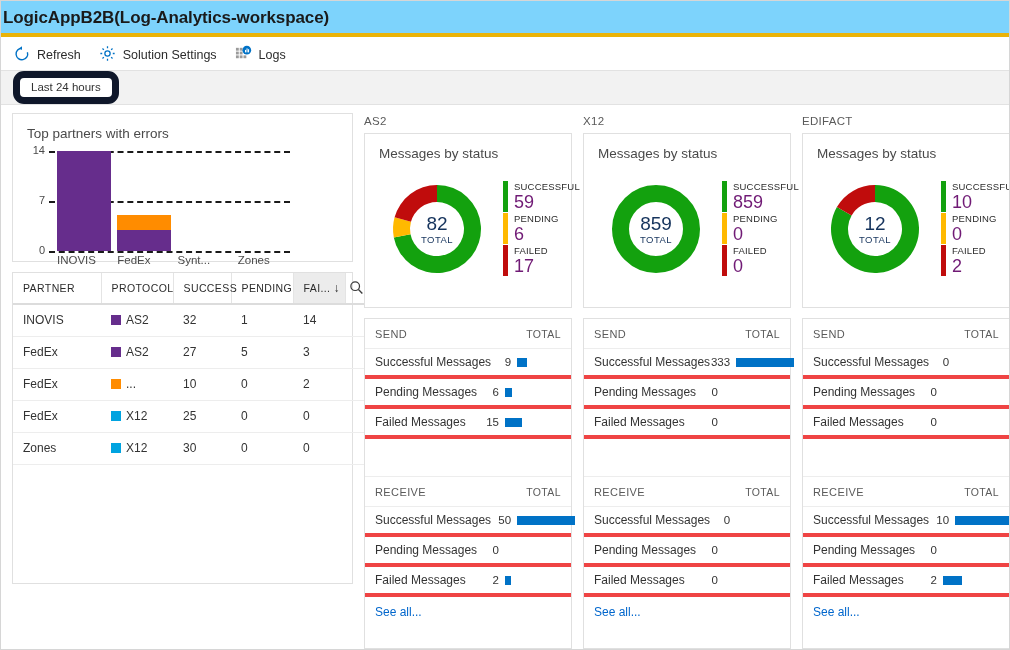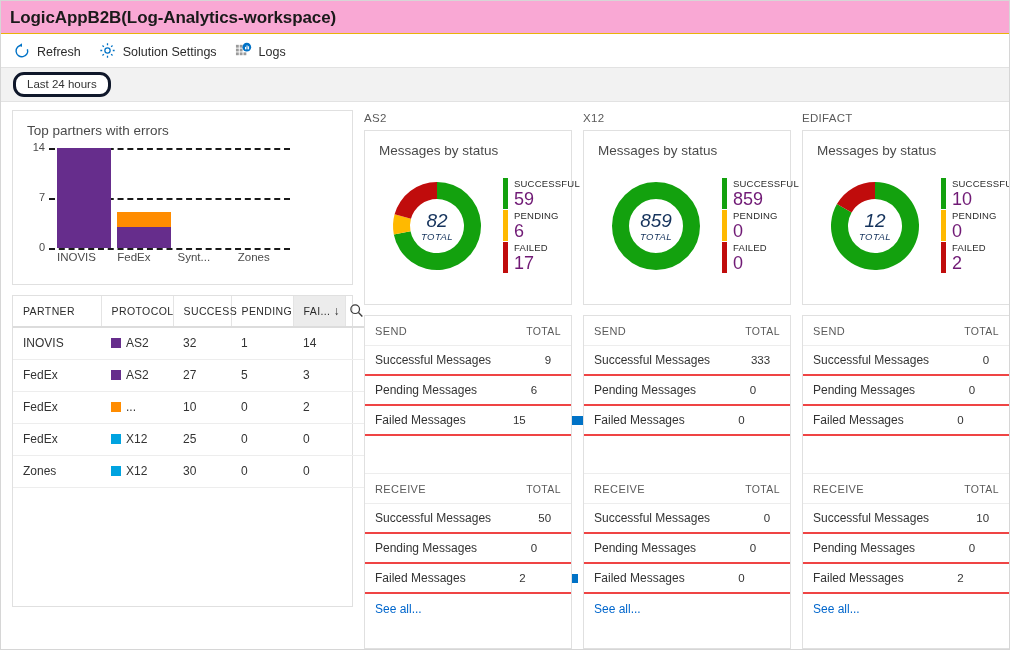--- a/index.html
+++ b/index.html
@@ -7,49 +7,49 @@
     width: 1010px; height: 650px;
     background: #ffffff;
     font-family: "Liberation Sans", sans-serif;
     color: #333333;
     overflow: hidden;
   }
   .app { width: 1010px; height: 650px; position: relative; display: flex; flex-direction: column;
          border: 1px solid #d6d6d6; }
 
   
-  .titlebar { padding: 7px 12px 5px 9px; border-bottom: 1px solid #eab308; background:#f9a8d4; }
+  .titlebar { padding: 7px 12px 5px 2px; border-bottom: 4px solid #eab308; background:#7dd3fc; }
   .title-main { font-size: 17px; font-weight: bold; color: #1a1a1a; letter-spacing: -0.1px; line-height: 20px;}
   .title-sub { font-size: 11.5px; color: #4a4a4a; margin-top: 1px; line-height: 14px; }
 
   
   .toolbar { height: 34px; display: flex; align-items: center; gap: 18px;
              padding: 0 12px; border-bottom: 1px solid #e2e2e2; background:#fff; }
   .tb-item { display: flex; align-items: flex-end; gap: 7px; cursor: pointer; }
   .tb-label { font-size: 12.5px; color: #2b2b2b; }
   .tb-icon { width: 17px; height: 17px; display:flex; align-items:center; justify-content:center; }
 
   
   .timeband { height: 34px; background: #f2f2f2; display: flex; align-items: center;
               padding: 0 12px; border-bottom: 1px solid #e2e2e2; }
-  .pill { border: 3px solid #0f172a; border-radius: 11px; background: #fff;
+  .pill { border: 7px solid #0f172a; border-radius: 11px; background: #fff;
           font-size: 11.5px; color: #333; padding: 3px 11px 4px 11px; cursor: pointer; }
 
   
   .columns { flex: 1; display: flex; padding: 8px 0 0 0; background:#fff; overflow:hidden; }
   .col { display: flex; flex-direction: column; padding: 0 0 0 11px; }
   .col-partners { width: 352px; }
   .col-proto { width: 219px; }
   .col-title { font-size: 11.5px; color: #5a5a5a; letter-spacing: 0.3px;
                height: 20px; line-height: 16px; }
 
   .card { background: #fff; border: 1px solid #e0e0e0; }
 
   
-  .barcard { height: 175px; padding: 12px 14px 0 14px; position: relative; }
+  .barcard { height: 149px; padding: 12px 14px 0 14px; position: relative; }
   .card-h { font-size: 13.5px; color: #4a4a4a; margin-bottom: 10px; }
   .plot { position: relative; height: 100px; margin-left: 22px; margin-right: 48px;}
   .gridline { position: absolute; left: 0; right: 0; height: 0;
               border-top: 2.5px dashed #1a1a1a; }
   .ylab { position: absolute; left: -22px; font-size: 11px; color: #4a4a4a;
           width: 18px; text-align: right; transform: translateY(-7px); }
   .bars { position: absolute; left:0; right:0; bottom: 0; height: 100px; display: flex; }
   .bargroup { width: 25%; display: flex; flex-direction: column; justify-content: flex-end;
               align-items: flex-start; }
   .bar-stack { width: 54px; display:flex; flex-direction: column; justify-content: flex-end; }
@@ -69,39 +69,39 @@
       border-bottom: 1px solid #ededed; height: 32px; overflow: hidden; white-space: nowrap; }
   .swatch { display: inline-block; width: 10px; height: 10px; vertical-align: -1px; margin-right: 5px; }
   .sort-arrow { font-size: 12px; margin-left: 3px; }
   .mag { display:inline-block; width: 15px; height: 15px; }
 
   
   .donutcard { height: 175px; padding: 12px 0 0 14px; display: flex; flex-direction: column; }
   .donut-row { display: flex; align-items: center; margin-top: 2px; }
   .donut-wrap { position: relative; width: 112px; height: 112px; margin-left: 2px;}
   .donut-center { position: absolute; inset: 0; display: flex; flex-direction: column;
-                  align-items: center; justify-content: center; font-style: italic; }
+                  align-items: center; justify-content: center; }
   .donut-total { font-size: 19px; color: #15335c; line-height: 20px; }
   .donut-totlab { font-size: 9.5px; color: #15335c; letter-spacing: 0.5px; }
   .legend { margin-left: 10px; }
   .leg-item { display: flex; align-items: stretch; margin-bottom: 1px; }
   .leg-bar { width: 5px; margin-right: 6px; }
   .leg-txt { display: flex; flex-direction: column; }
   .leg-name { font-size: 9.5px; color: #2b2b2b; letter-spacing: 0.2px; line-height: 12px;
               white-space: nowrap; }
   .leg-val { font-size: 18px; color: #701a75; line-height: 19px; }
 
   
   .statcard { margin-top: 10px; flex: 1; display: flex; flex-direction: column; }
   .stat-head { display: flex; align-items: center; height: 30px;
                border-bottom: 1px solid #ededed; padding: 0 10px; }
   .stat-head .l { font-size: 11px; color: #5a5a5a; letter-spacing: 0.4px; flex: 1; }
   .stat-head .r { font-size: 10.5px; color: #5a5a5a; letter-spacing: 0.4px; }
   .stat-row { display: flex; align-items: center; height: 30px;
-              border-bottom: 2px solid #ef4444; padding: 0 10px; gap: 40px; }
+              border-bottom: 4px solid #ef4444; padding: 0 10px; }
   .stat-name { font-size: 12px; color: #333; white-space: nowrap; }
   .stat-val { font-size: 11.5px; color: #333; margin-left: auto; text-align: right;
               min-width: 20px; }
   .stat-bar { height: 9px; background: #0072c6; margin-left: 6px; }
   .stat-gap { height: 38px; border-bottom: 1px solid #ededed; }
   .seeall { font-size: 12px; color: #0066cc; padding: 8px 10px; cursor: pointer; }
 </style>
 </head>
 <body>
 

